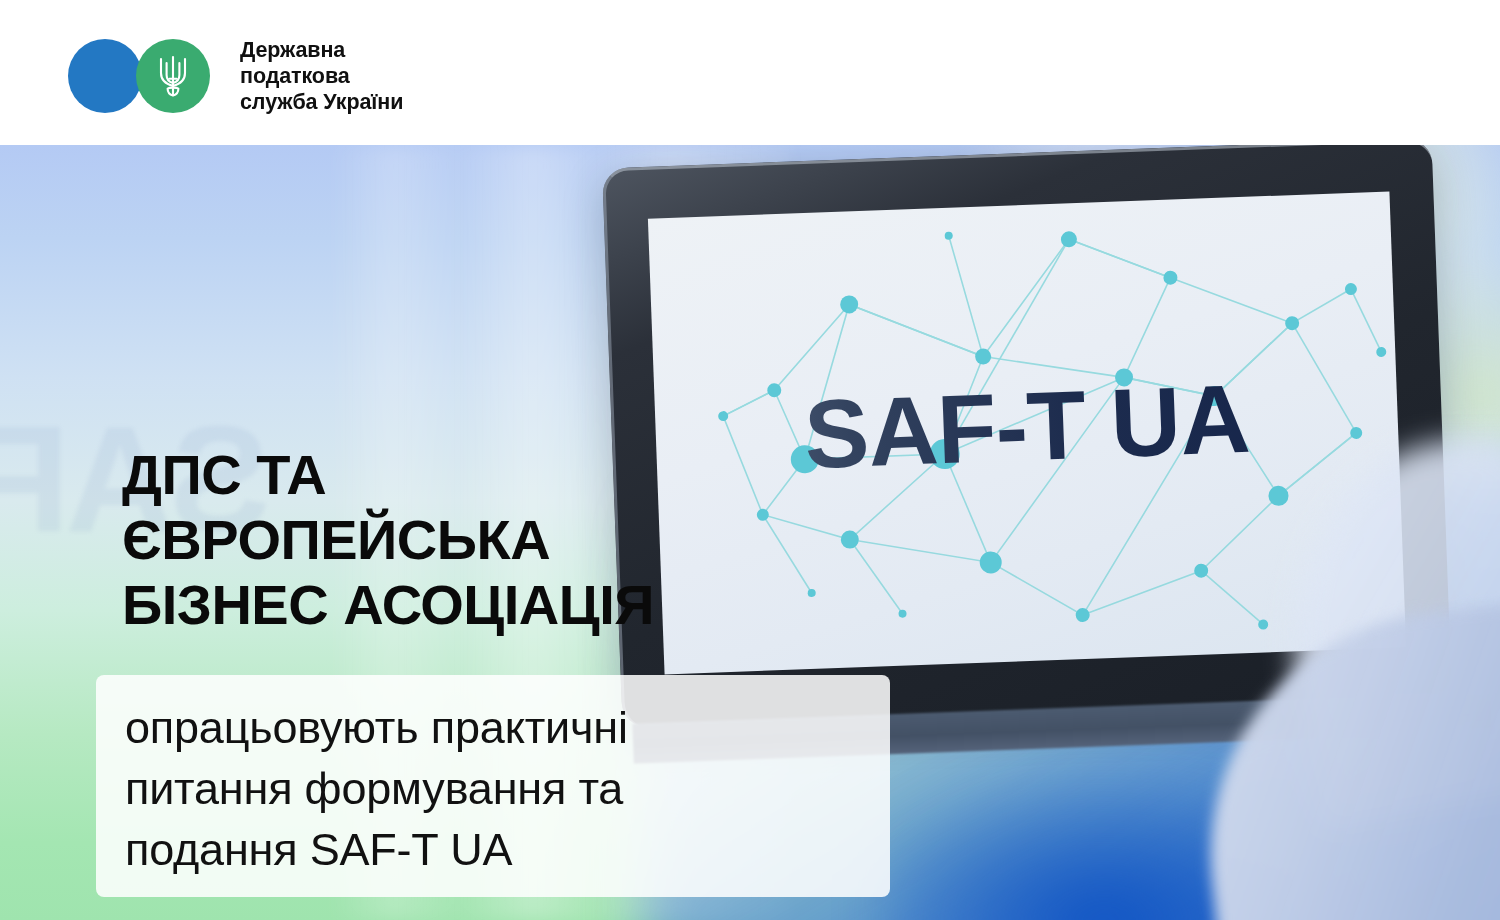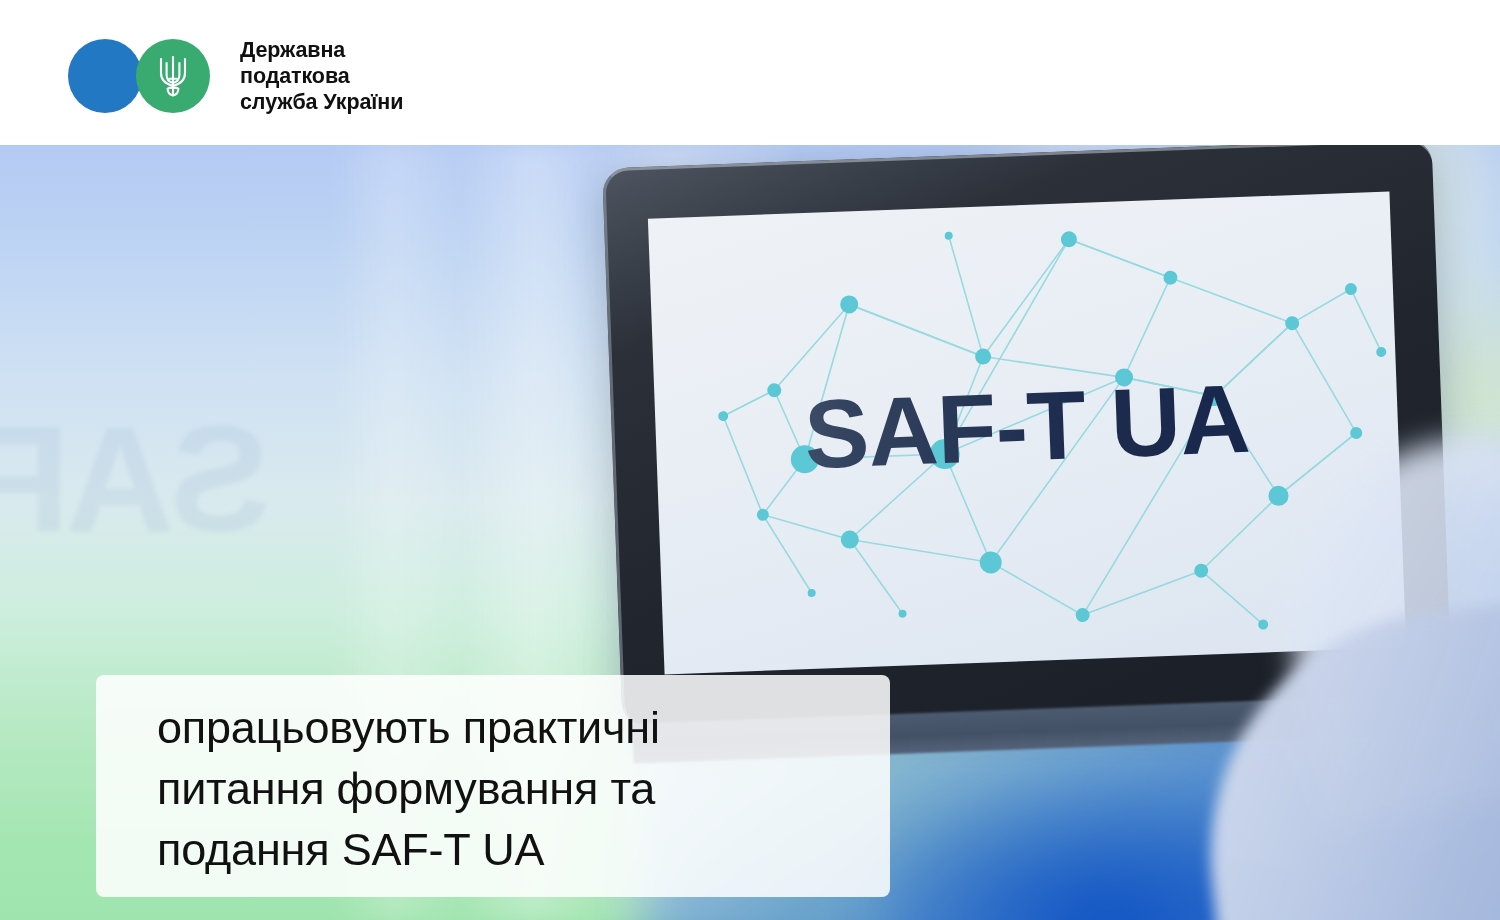--- a/index.html
+++ b/index.html
@@ -294,21 +294,20 @@
     left: 29px;
     top: 22px;
     width: 760px;
     font-family: "Liberation Sans", sans-serif;
     font-weight: normal;
     font-size: 45px;
     line-height: 61px;
     letter-spacing: -0.2px;
     color: #111111;
     white-space: pre-line;
-    margin-left: 32px;
   }
 </style>
 </head>
 <body>
 
 <div id="poster">
 
   <div class="header">
     <div class="brand">
 
@@ -406,20 +405,23 @@
         </svg>
 
         <div class="screen-title">SAF-T UA</div>
       </div>
       <div class="laptop-foot"></div>
     </div>
 
     <div class="shoulder2"></div>
     <div class="shoulder"></div>
 
+    <div class="headline">ДПС ТА
+ЄВРОПЕЙСЬКА
+БІЗНЕС АСОЦІАЦІЯ</div>
 
     <div class="subtitle-card">
       <div class="subtitle-text">опрацьовують практичні
 питання формування та
 подання SAF-T UA</div>
     </div>
 
   </div>
 </div>
 

